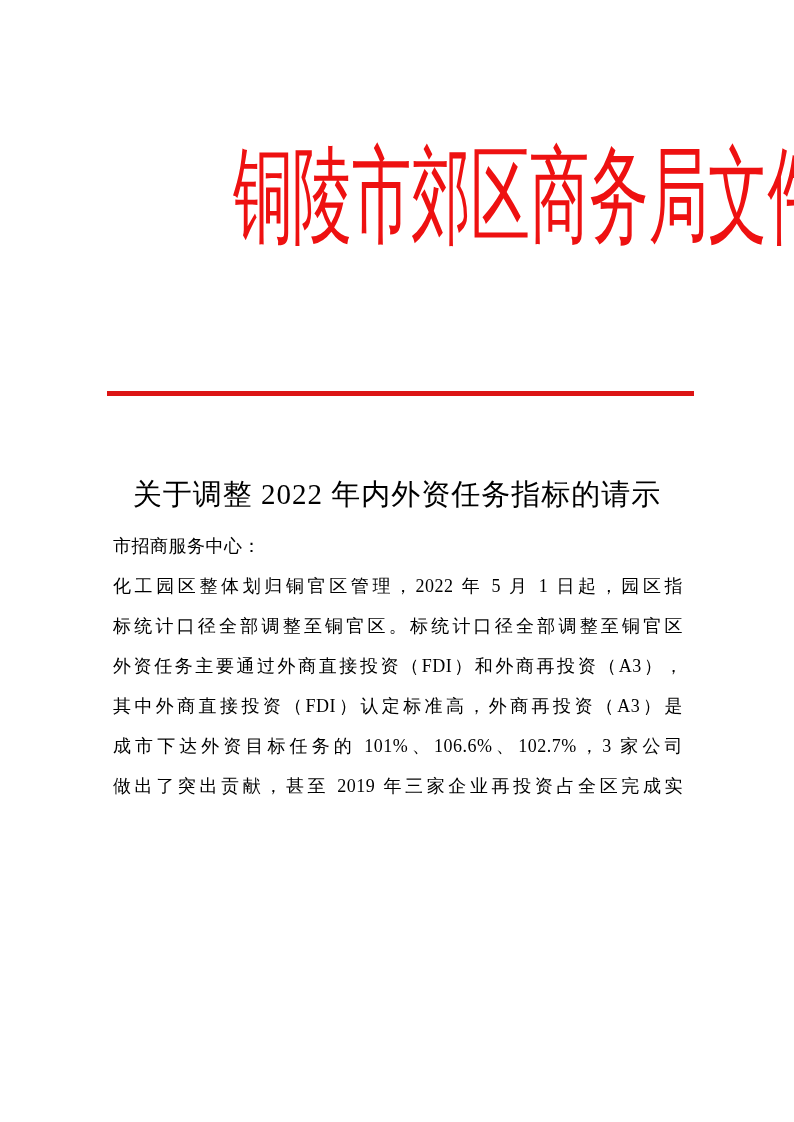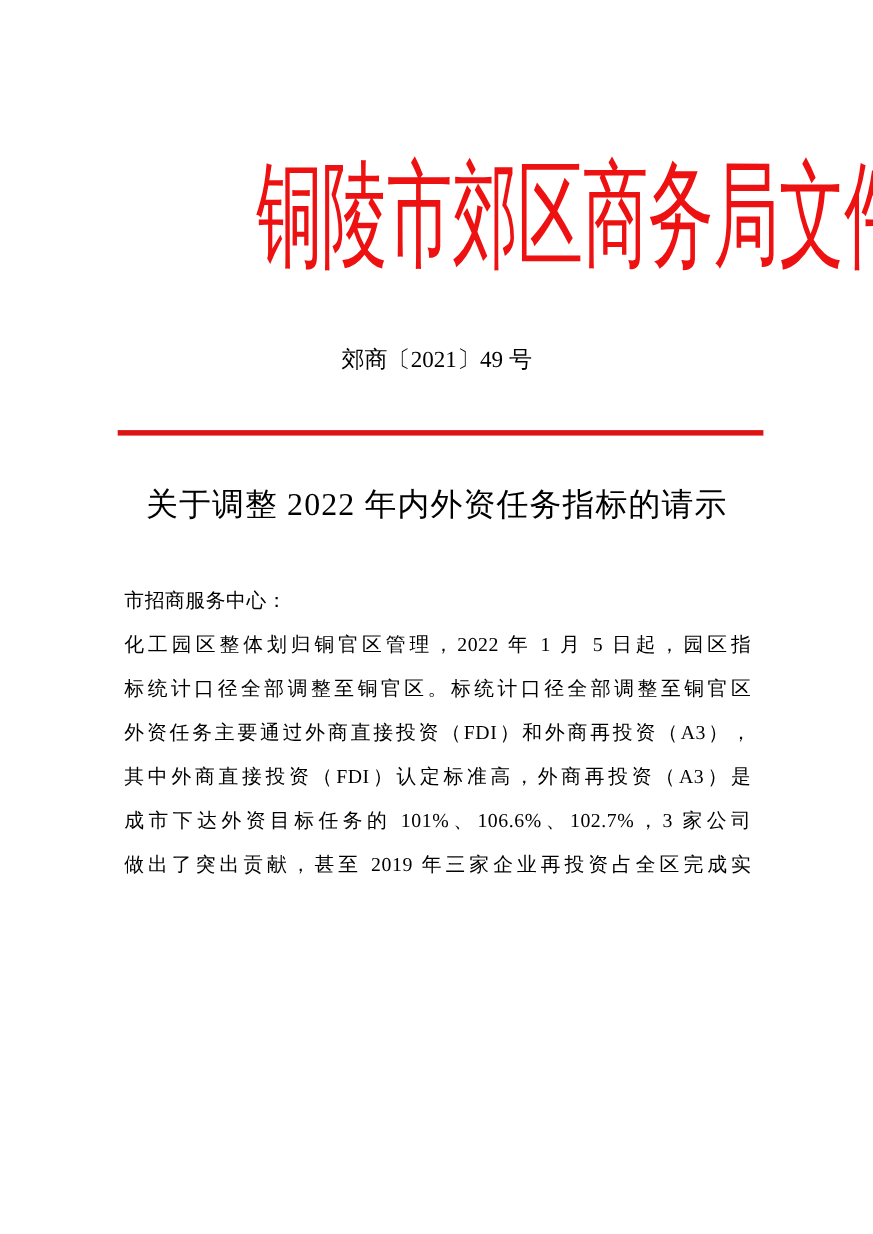--- a/index.html
+++ b/index.html
@@ -57,21 +57,21 @@
     top: 391px;
     left: 107px;
     width: 587px;
     height: 5px;
     background: var(--line-red);
   }
 
   
   .doc-title {
     position: absolute;
-    top: 438px;
+    top: 473px;
     left: 0;
     width: 100%;
     margin: 0;
     text-align: center;
     font-size: 29px;
     font-weight: 400;
     line-height: 42px;
     letter-spacing: 1px;
   }
 
@@ -102,29 +102,28 @@
 </style>
 </head>
 <body>
 
 <div class="page" style="--header-red: #ee1111; --line-red: #dc1414; background: rgb(255, 255, 255); color: rgb(0, 0, 0);">
 
   <div class="red-header">
     <span class="red-header-text">铜陵市郊区商务局文件</span>
   </div>
 
-  <div class="doc-number">郊商〔2021〕49 号</div>
 
   <div class="red-line"></div>
 
   <h1 class="doc-title">关于调整 2022 年内外资任务指标的请示</h1>
 
   <div class="body-text" id="body-lines">
       <div class="body-line left">市招商服务中心：</div>
-      <div class="body-line justify">化工园区整体划归铜官区管理，2022 年 1 月 5 日起，园区指</div>
+      <div class="body-line justify">化工园区整体划归铜官区管理，2022 年 5 月 1 日起，园区指</div>
       <div class="body-line justify">标统计口径全部调整至铜官区。标统计口径全部调整至铜官区</div>
       <div class="body-line justify">外资任务主要通过外商直接投资（FDI）和外商再投资（A3），</div>
       <div class="body-line justify">其中外商直接投资（FDI）认定标准高，外商再投资（A3）是</div>
       <div class="body-line justify">成市下达外资目标任务的 101%、106.6%、102.7%，3 家公司</div>
       <div class="body-line justify">做出了突出贡献，甚至 2019 年三家企业再投资占全区完成实</div>
     </div>
 
 </div>
 
 </body></html>

